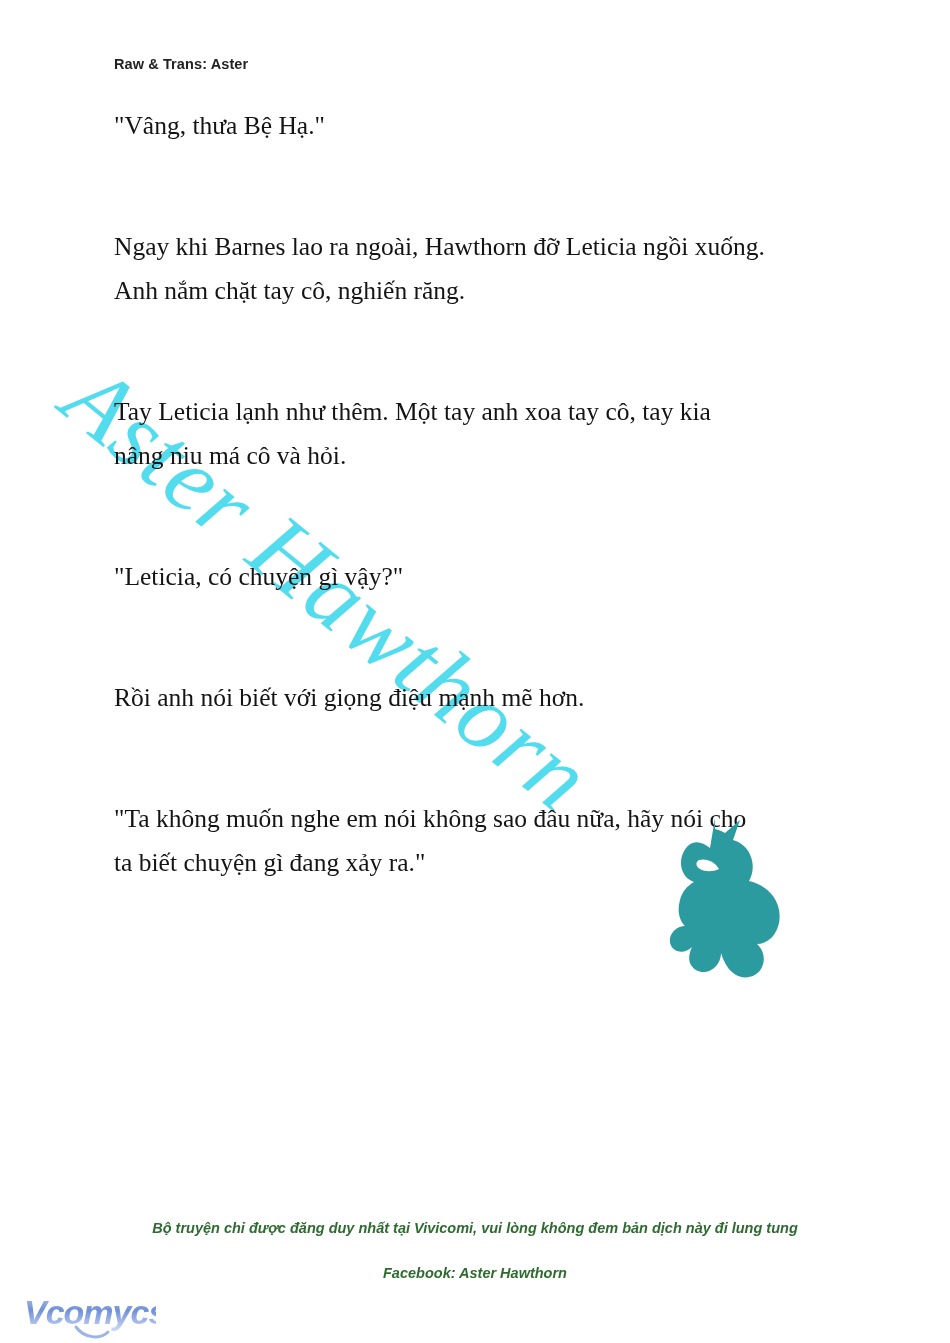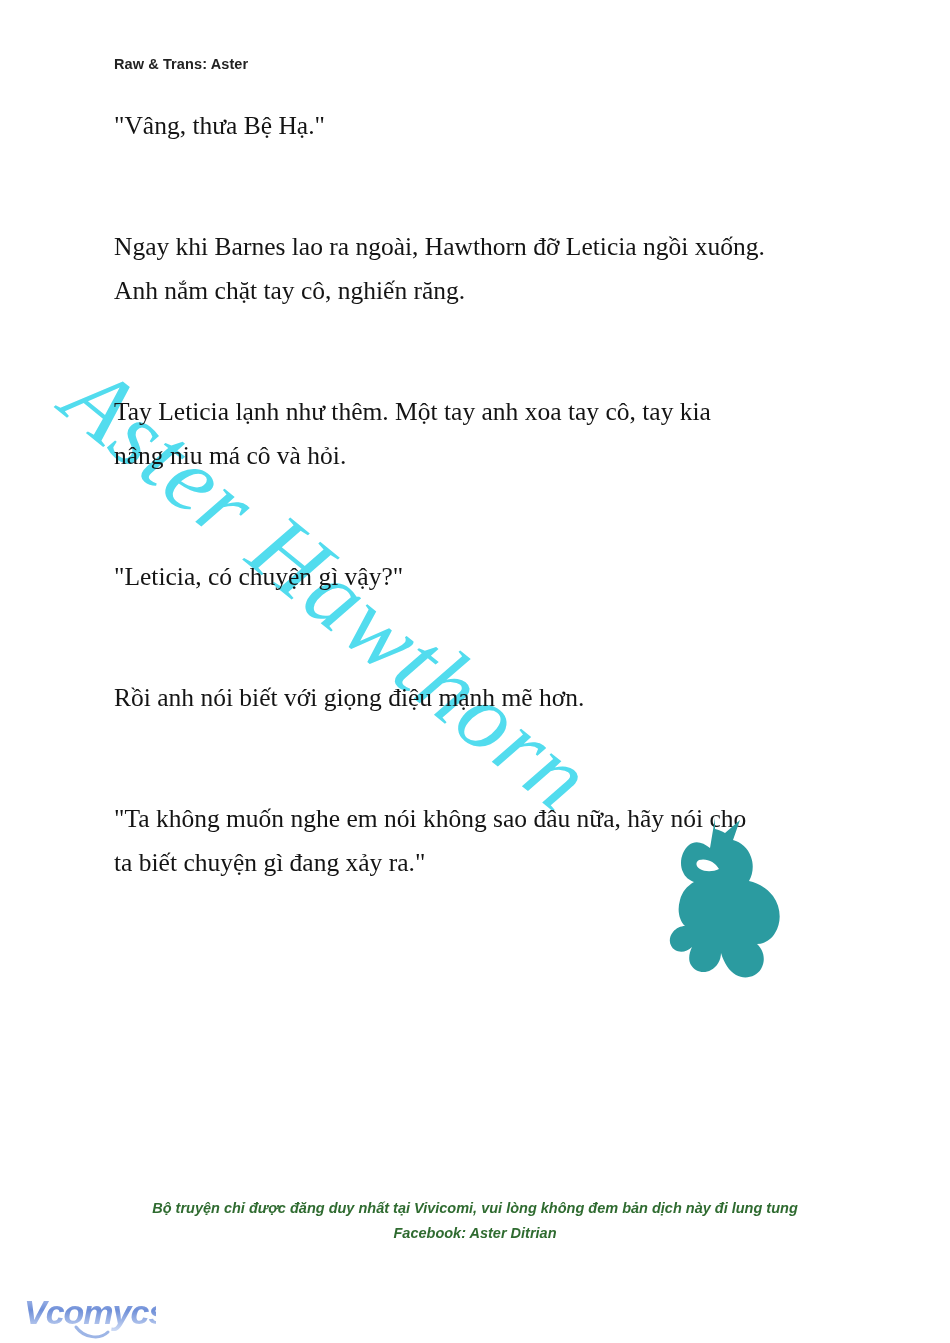--- a/index.html
+++ b/index.html
@@ -99,21 +99,21 @@
     width: 950px;
     text-align: center;
     font-family: "Liberation Sans", "DejaVu Sans", sans-serif;
     font-style: italic;
     font-weight: bold;
     font-size: 14.5px;
     line-height: 25px;
     color: #2f6b30;
     z-index: 5;
   }
-  .footer-notice div { white-space: nowrap; }
+  .footer-notice div { white-space: nowrap; margin-top: 20px; }
 
   
   .site-logo {
     position: absolute;
     left: 24px;
     top: 1294px;
     width: 132px;
     height: 49px;
     z-index: 5;
     overflow: hidden;
@@ -181,21 +181,21 @@
       <path fill="#ffffff" d="
         M 36 46
         C 44 44 52 48 56 55
         C 50 58 42 58 37 55
         C 33 53 32 48 36 46 Z"></path>
     </svg>
   </div>
 
   <div class="footer-notice">
     <div>Bộ truyện chỉ được đăng duy nhất tại Vivicomi, vui lòng không đem bản dịch này đi lung tung</div>
-    <div>Facebook: Aster Ditrian</div>
+    <div>Facebook: Aster Hawthorn</div>
   </div>
 
   <div class="site-logo">
     <svg width="132" height="49" viewBox="0 0 132 49" xmlns="http://www.w3.org/2000/svg">
       <defs>
         <linearGradient id="lg" x1="0" y1="0" x2="0" y2="1">
           <stop offset="0%" stop-color="#b9c9ef"></stop>
           <stop offset="45%" stop-color="#6f8fd8"></stop>
           <stop offset="100%" stop-color="#cfdcf5"></stop>
         </linearGradient>

